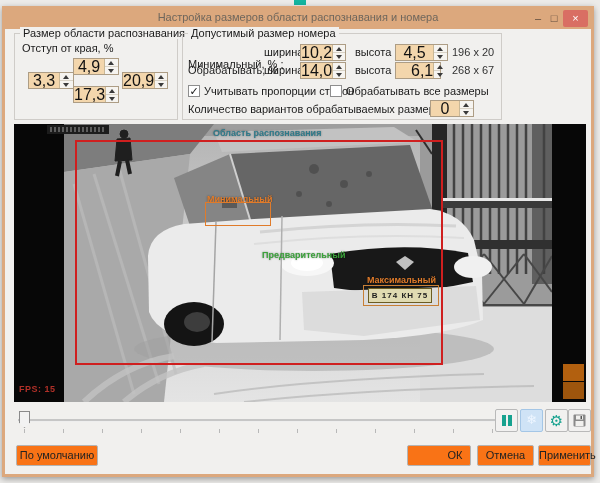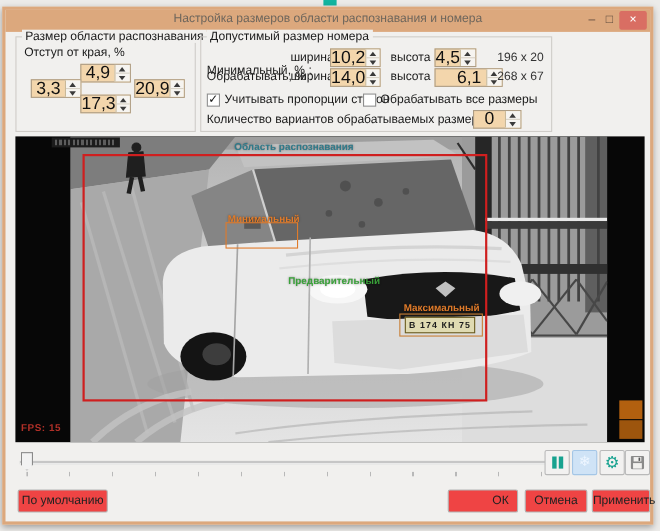--- a/index.html
+++ b/index.html
@@ -53,21 +53,21 @@
   .thumb{left:19px;top:411px;width:11px;height:17px;background:#f2f2f2;border:1px solid #8a8a8a;
      box-sizing:border-box;clip-path:polygon(0 0,100% 0,100% 68%,50% 100%,0 68%);}
   .ticks{left:24px;top:429px;width:470px;height:4px;
      background:repeating-linear-gradient(90deg,#b8b8b8 0,#b8b8b8 1px,transparent 1px,transparent 39px);}
   .tbtn{top:409px;width:23px;height:23px;background:#f2f1f0;border:1px solid #b9b9b9;border-radius:2px;
      box-sizing:border-box;text-align:center;}
   .pbar{position:absolute;top:5px;width:4px;height:11px;background:#17a28f;}
   .freeze{background:#cfe3f6;border-color:#a4c6e6;color:#eef6ff;font-size:13px;line-height:20px;}
   .gear{color:#17a28f;font-size:15px;line-height:21px;}
   
-  .fbtn{top:445px;height:21px;background:#ef4444;border:1px solid #b4b4b4;border-radius:2px;
+  .fbtn{top:445px;height:21px;background:#f97316;border:1px solid #b4b4b4;border-radius:2px;
      box-sizing:border-box;font-size:11px;color:#222;text-align:center;line-height:19px;}
 </style>
 </head>
 <body>
 
 <div id="stage">
   <div class="abs artifact"></div>
   <div class="abs win"></div>
 
   <div class="abs titlebar"></div>
@@ -141,21 +141,21 @@
     <span class="spin-btns">
         <span class="spin-b">
           <i class="tri-up"></i>
         </span>
         <span class="spin-b">
           <i class="tri-dn"></i>
         </span>
       </span>
   </div>
   <div class="abs lbl" style="left:355px;top:46px;">высота</div>
-  <div class="abs spin" style="left:395px;top:44px;width:38px;">
+  <div class="abs spin" style="left:395px;top:44px;width:53px;">
     <span class="spin-val">4,5</span>
     <span class="spin-btns">
         <span class="spin-b">
           <i class="tri-up"></i>
         </span>
         <span class="spin-b">
           <i class="tri-dn"></i>
         </span>
       </span>
   </div>
@@ -168,21 +168,21 @@
     <span class="spin-btns">
         <span class="spin-b">
           <i class="tri-up"></i>
         </span>
         <span class="spin-b">
           <i class="tri-dn"></i>
         </span>
       </span>
   </div>
   <div class="abs lbl" style="left:355px;top:64px;">высота</div>
-  <div class="abs spin" style="left:395px;top:62px;width:62px;padding-left:15px;">
+  <div class="abs spin" style="left:395px;top:62px;width:46px;padding-left:15px;">
     <span class="spin-val">6,1</span>
     <span class="spin-btns">
         <span class="spin-b">
           <i class="tri-up"></i>
         </span>
         <span class="spin-b">
           <i class="tri-dn"></i>
         </span>
       </span>
   </div>

